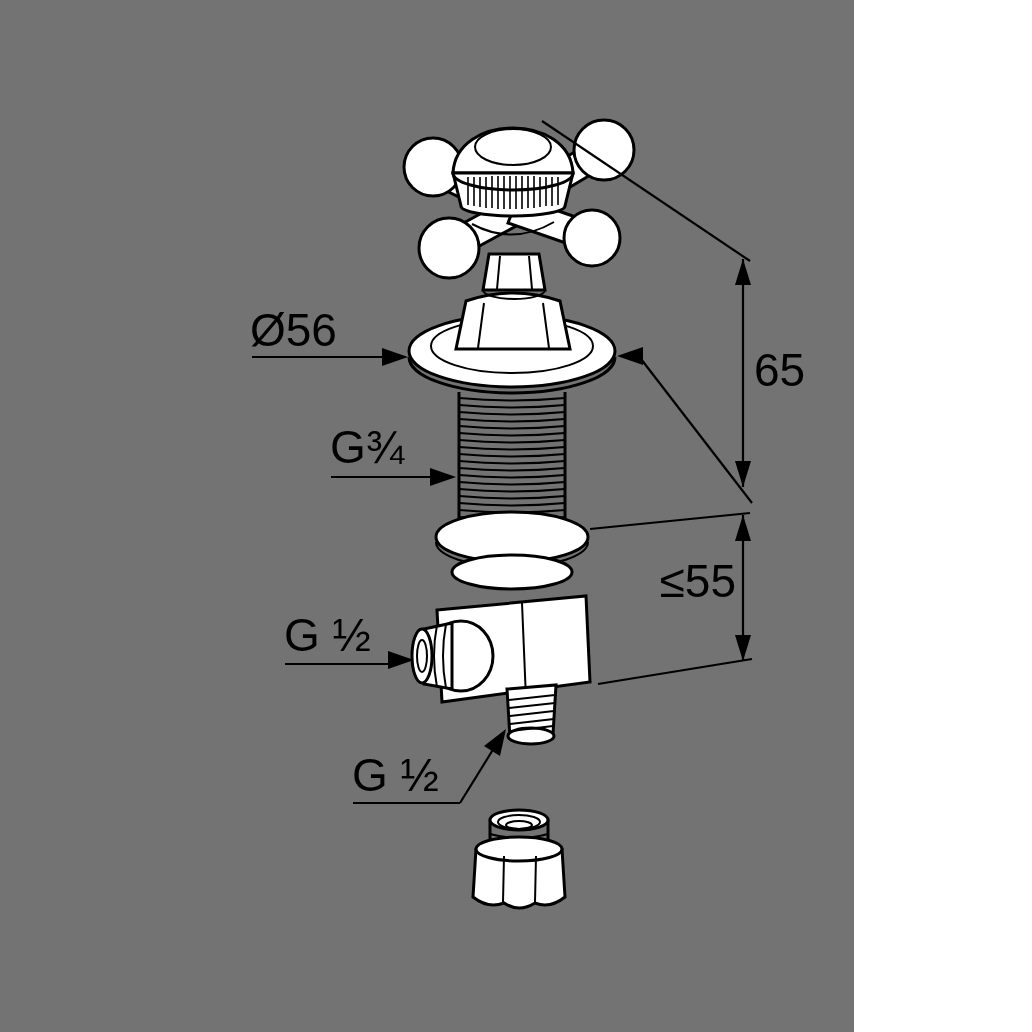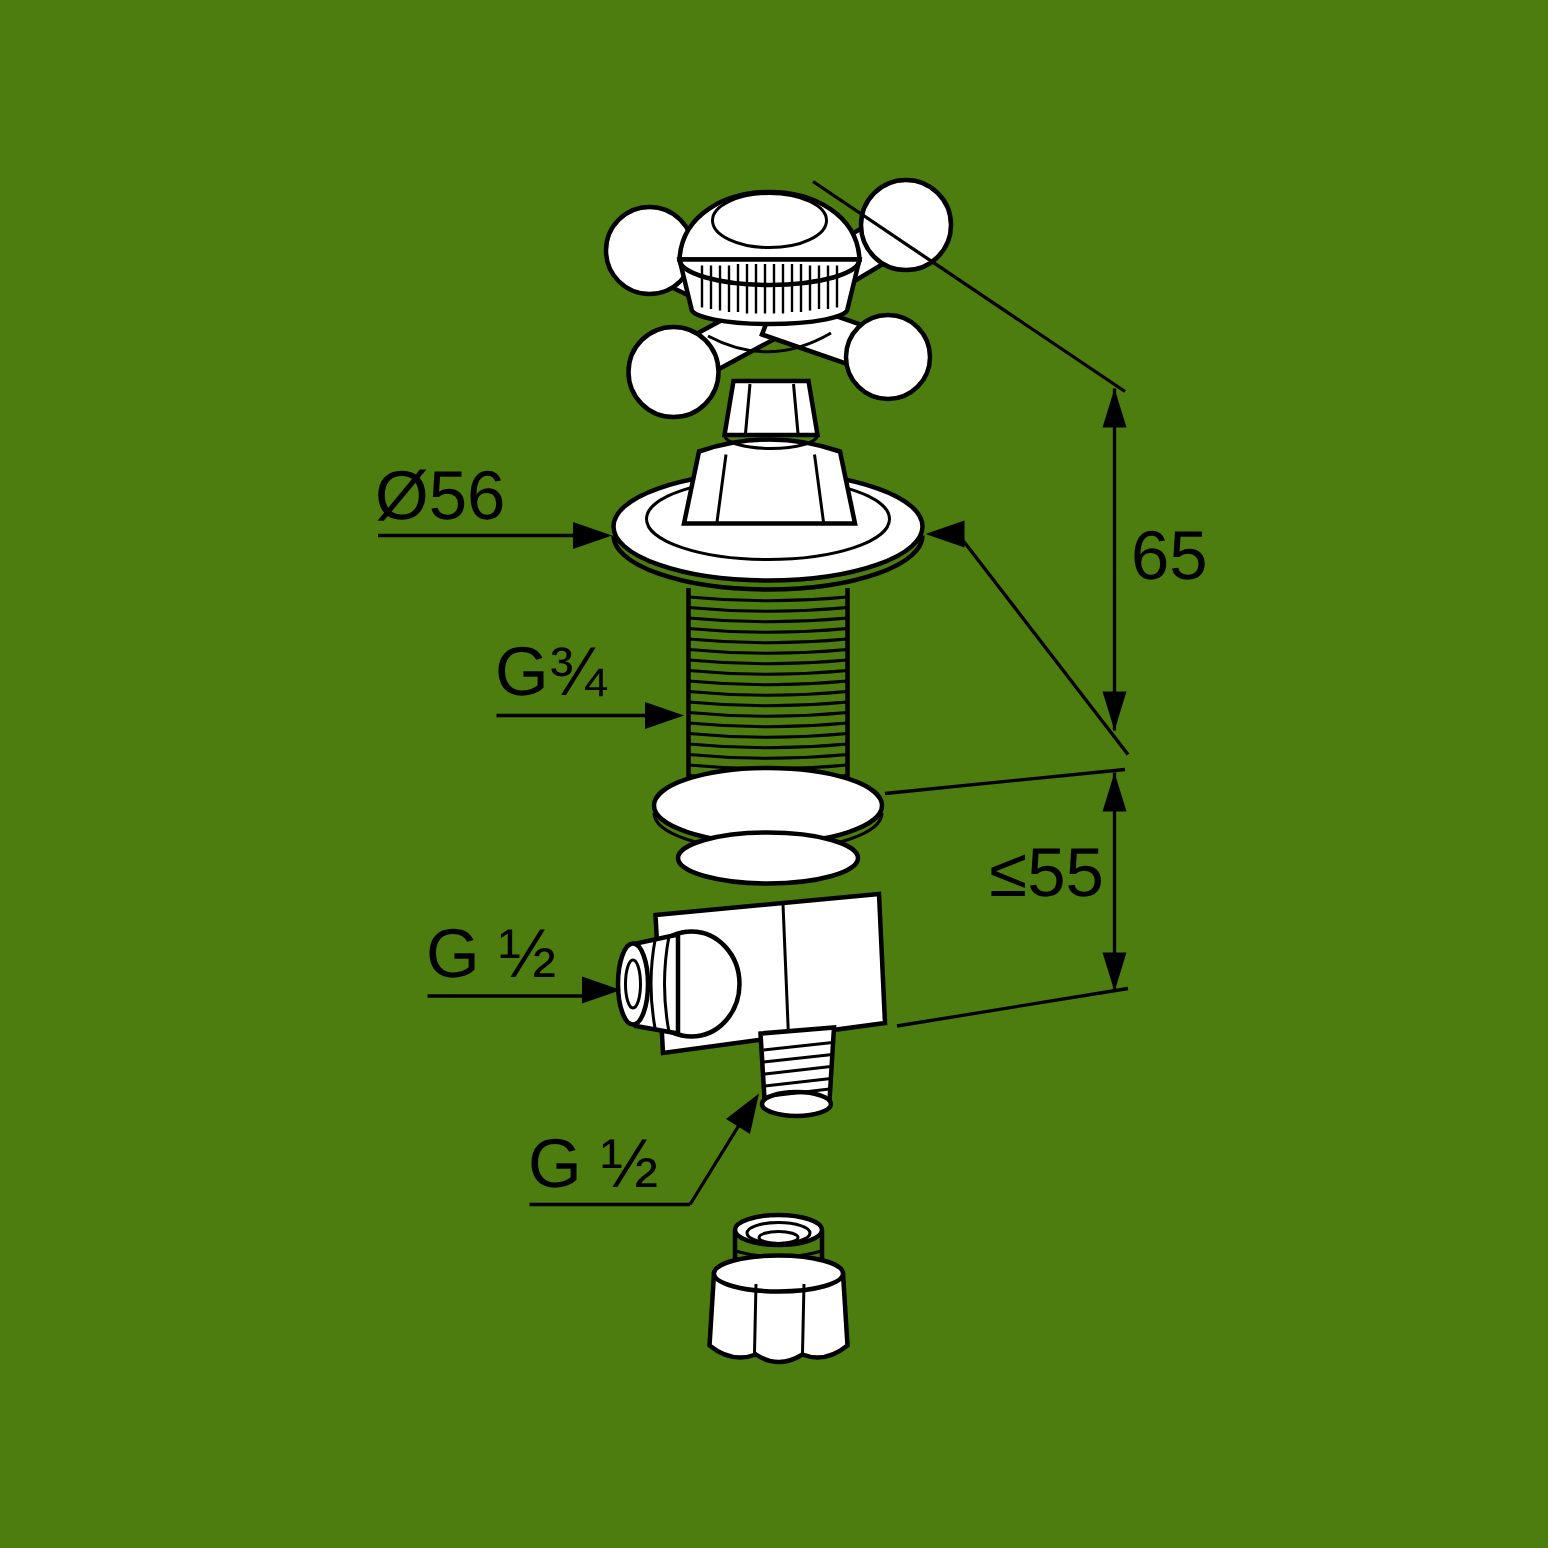--- a/index.html
+++ b/index.html
@@ -1,16 +1,16 @@
 <!DOCTYPE html>
 <html><head>
 <meta charset="utf-8">
 <style>
   html,body{margin:0;padding:0;background:#ffffff;}
-  .stage{position:relative;width:1032px;height:1032px;background:#4d7c0f;overflow:hidden;
+  .stage{position:relative;width:854px;height:1032px;background:#737373;overflow:hidden;
          font-family:"Liberation Sans",sans-serif;}
   svg{position:absolute;left:0;top:0;}
   .outline{fill:#ffffff;stroke:#000000;stroke-width:3;}
   .line{fill:none;stroke:#000000;stroke-width:3;}
   .thin{fill:none;stroke:#000000;stroke-width:2;}
   .hair{fill:none;stroke:#000000;stroke-width:1.6;}
   .arrow{fill:#000000;stroke:none;}
   .dim{fill:none;stroke:#000000;stroke-width:2.2;}
   text{font-family:"Liberation Sans",sans-serif;font-size:46px;fill:#000000;}
 </style>

